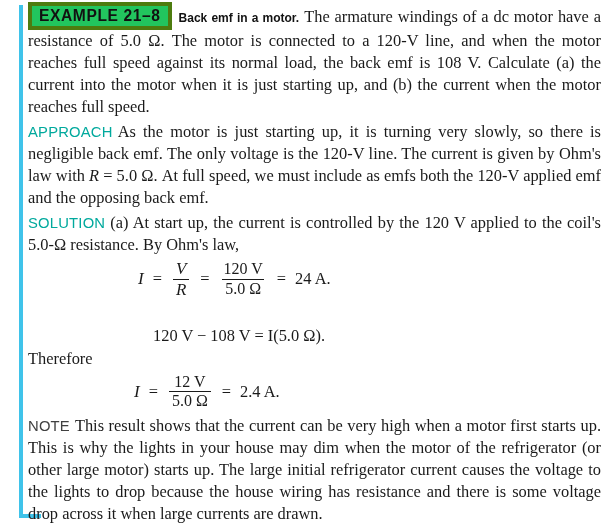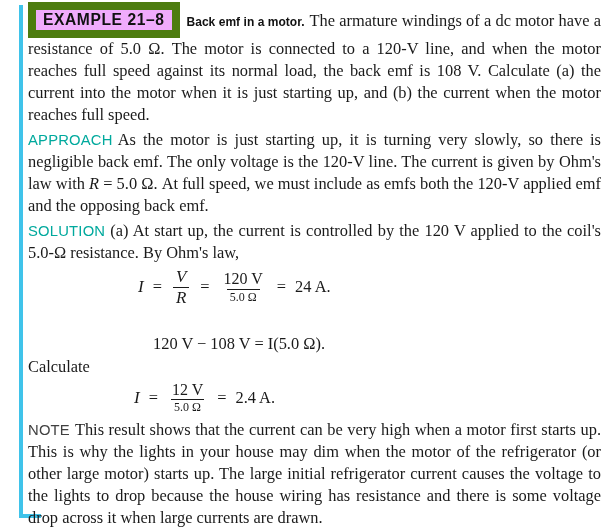--- a/index.html
+++ b/index.html
@@ -50,22 +50,22 @@
   
   .example-head-line {
     margin: 0;
     font-size: 16.4px;
     line-height: 22px;
     text-align: justify;
     text-justify: inter-word;
   }
   .example-tag {
     display: inline-block;
-    background: #f0abfc;
-    border: 8px solid #4d7c0f;
+    background: #22c55e;
+    border: 4px solid #4d7c0f;
     padding: 0px 7px 1px 7px;
     margin-right: 7px;
     font-family: "Liberation Sans", "DejaVu Sans", sans-serif;
     font-weight: bold;
     font-size: 15.6px;
     line-height: 19px;
     letter-spacing: 0.6px;
     color: #111111;
     vertical-align: 1px;
   }
@@ -130,21 +130,21 @@
     line-height: 1.05;
   }
   .frac .num {
     padding: 0 3px 1px 3px;
     font-size: 16px;
     white-space: nowrap;
   }
   .frac .den {
     border-top: 1.3px solid #1a1a1a;
     padding: 1px 3px 0 3px;
-    font-size: 12px;
+    font-size: 16px;
     white-space: nowrap;
   }
   .frac.italic .num, .frac.italic .den { font-style: italic; font-size: 17px; }
 
   .therefore-line {
     margin: 2px 0 0 0;
     font-size: 16.4px;
     line-height: 22px;
   }
   .spacer-sm { height: 3px; }
@@ -186,21 +186,21 @@
       <span class="eq-plain">24 A.</span>
     </div>
 
     <div class="spacer-xs"></div>
 
 
     <div class="eq-block eq-indent-3">
       <span class="eq-plain">120 V − 108 V  =  I(5.0 Ω).</span>
     </div>
 
-    <p class="therefore-line">Calculate</p>
+    <p class="therefore-line">Therefore</p>
 
     <div class="eq-block eq-indent-2">
       <span class="eq-sym">I</span>
       <span class="eq-op">=</span>
       <span class="frac">
         <span class="num">12 V</span>
         <span class="den">5.0 Ω</span>
       </span>
       <span class="eq-op">=</span>
       <span class="eq-plain">2.4 A.</span>

